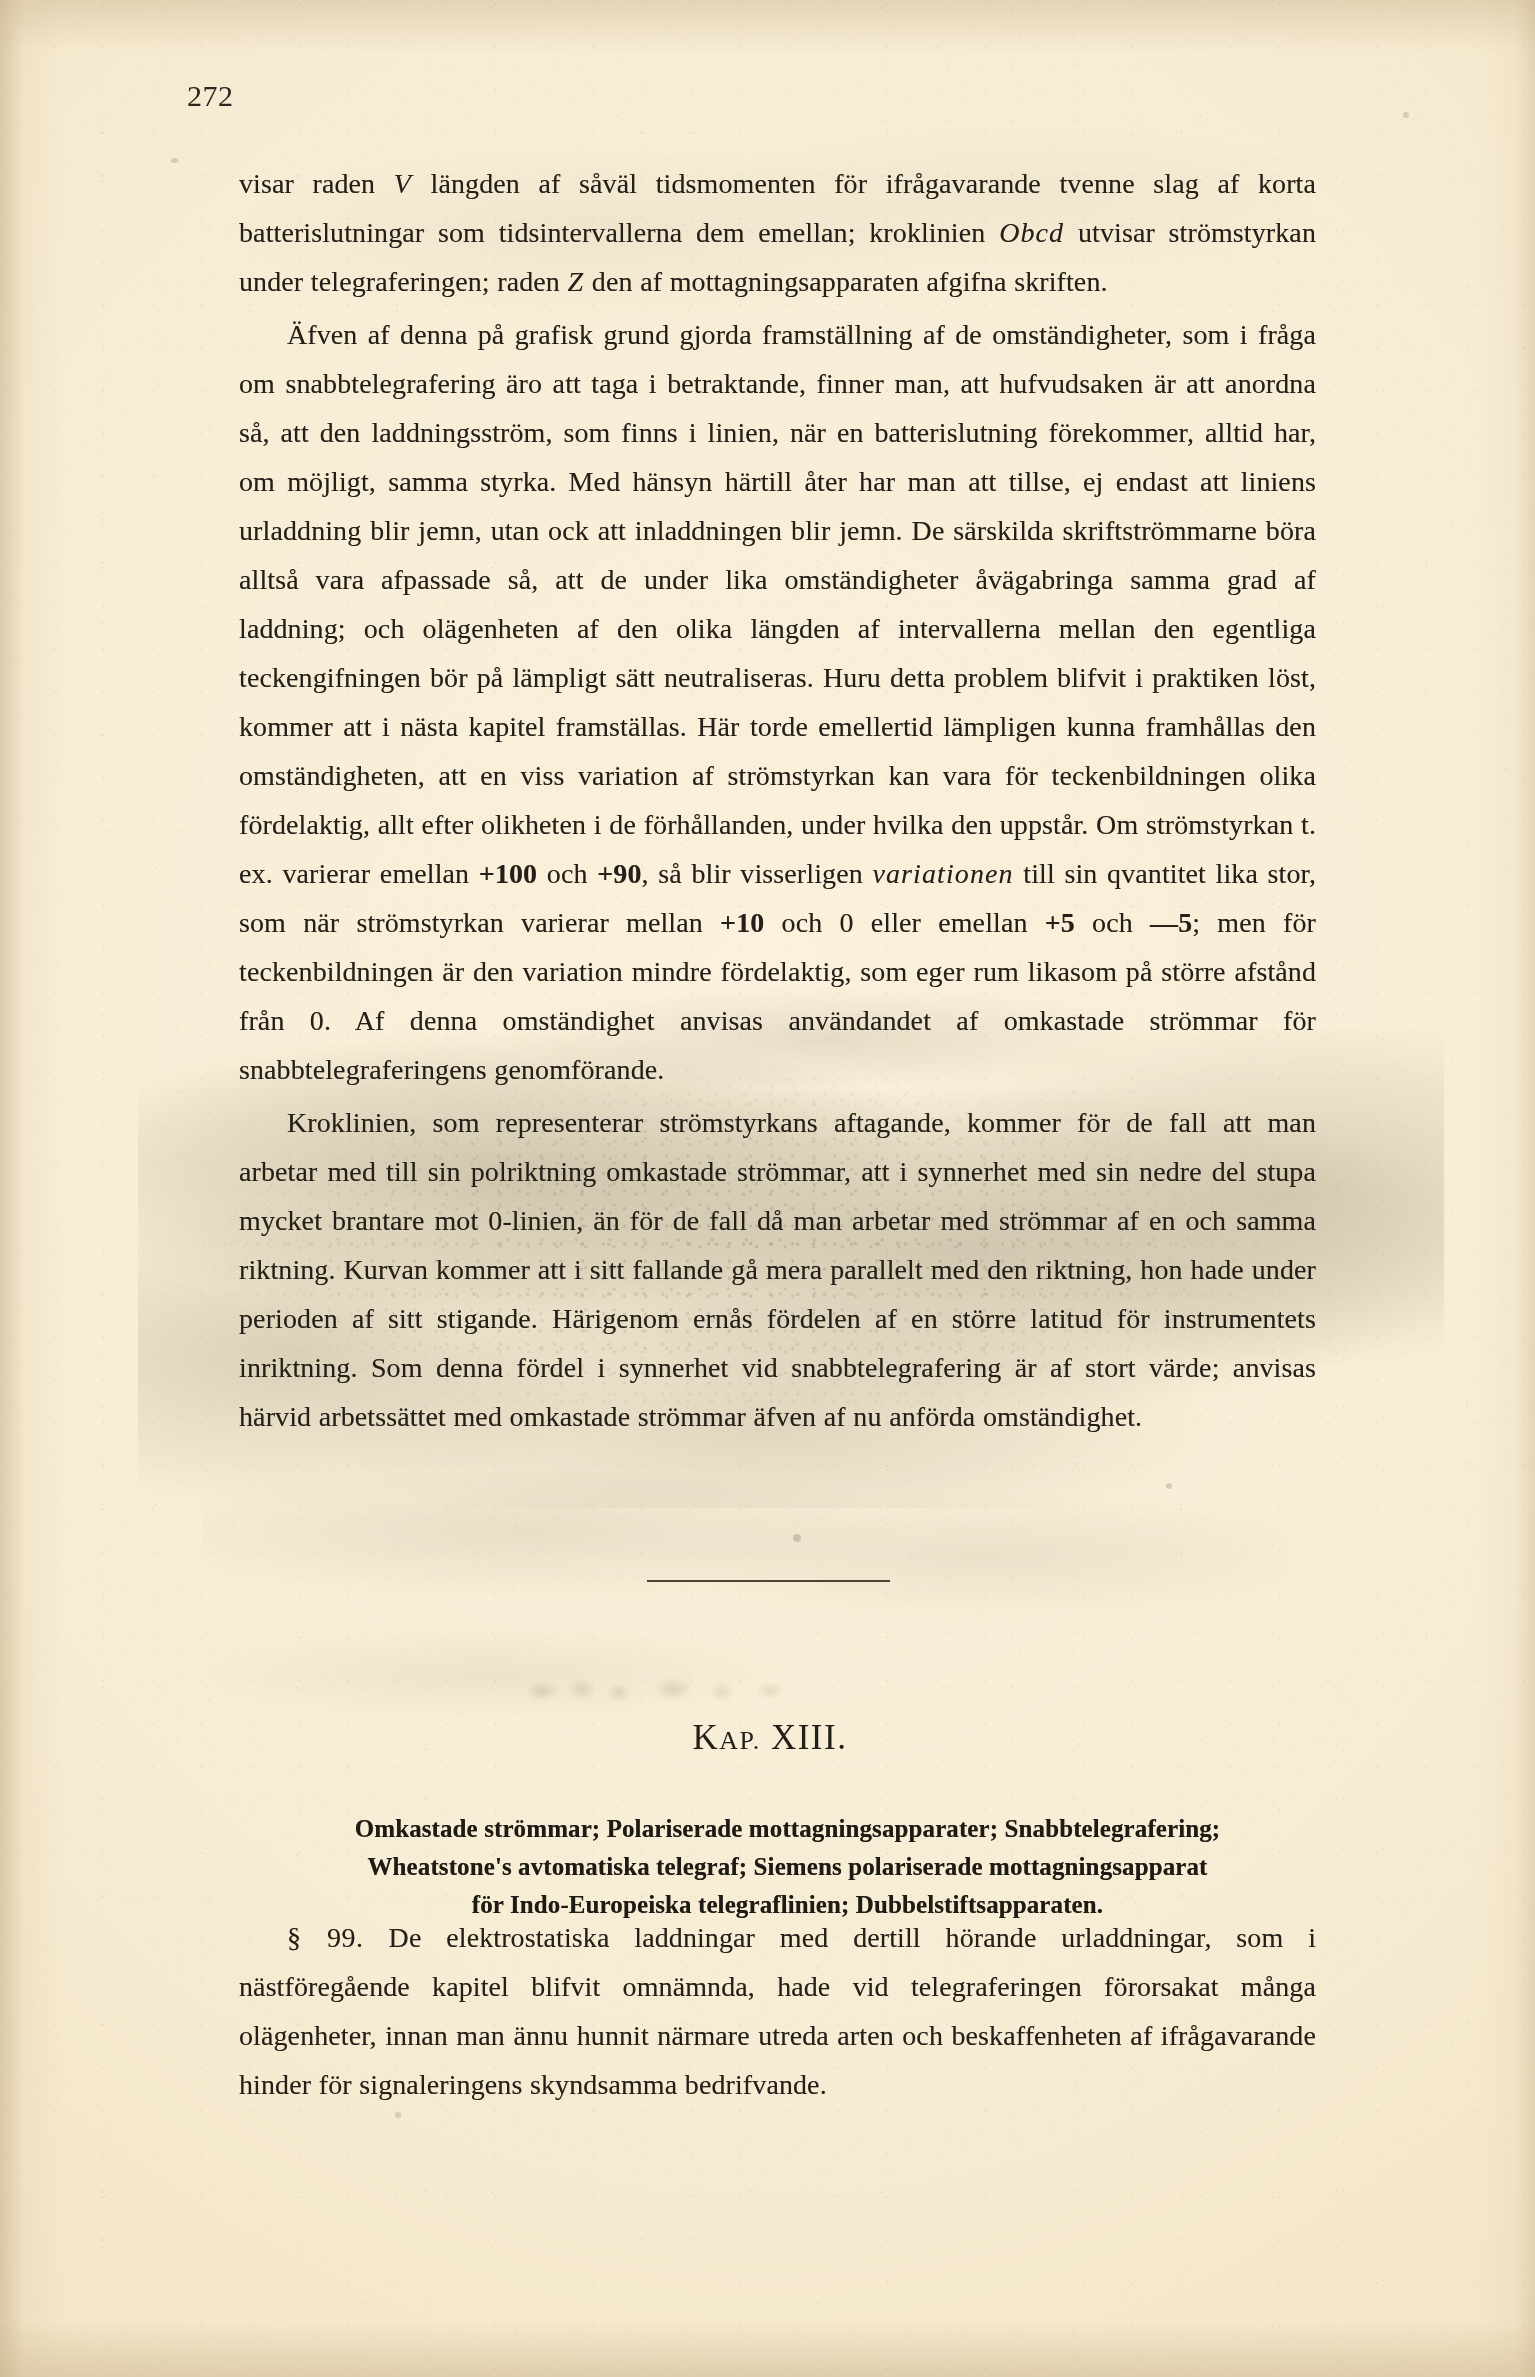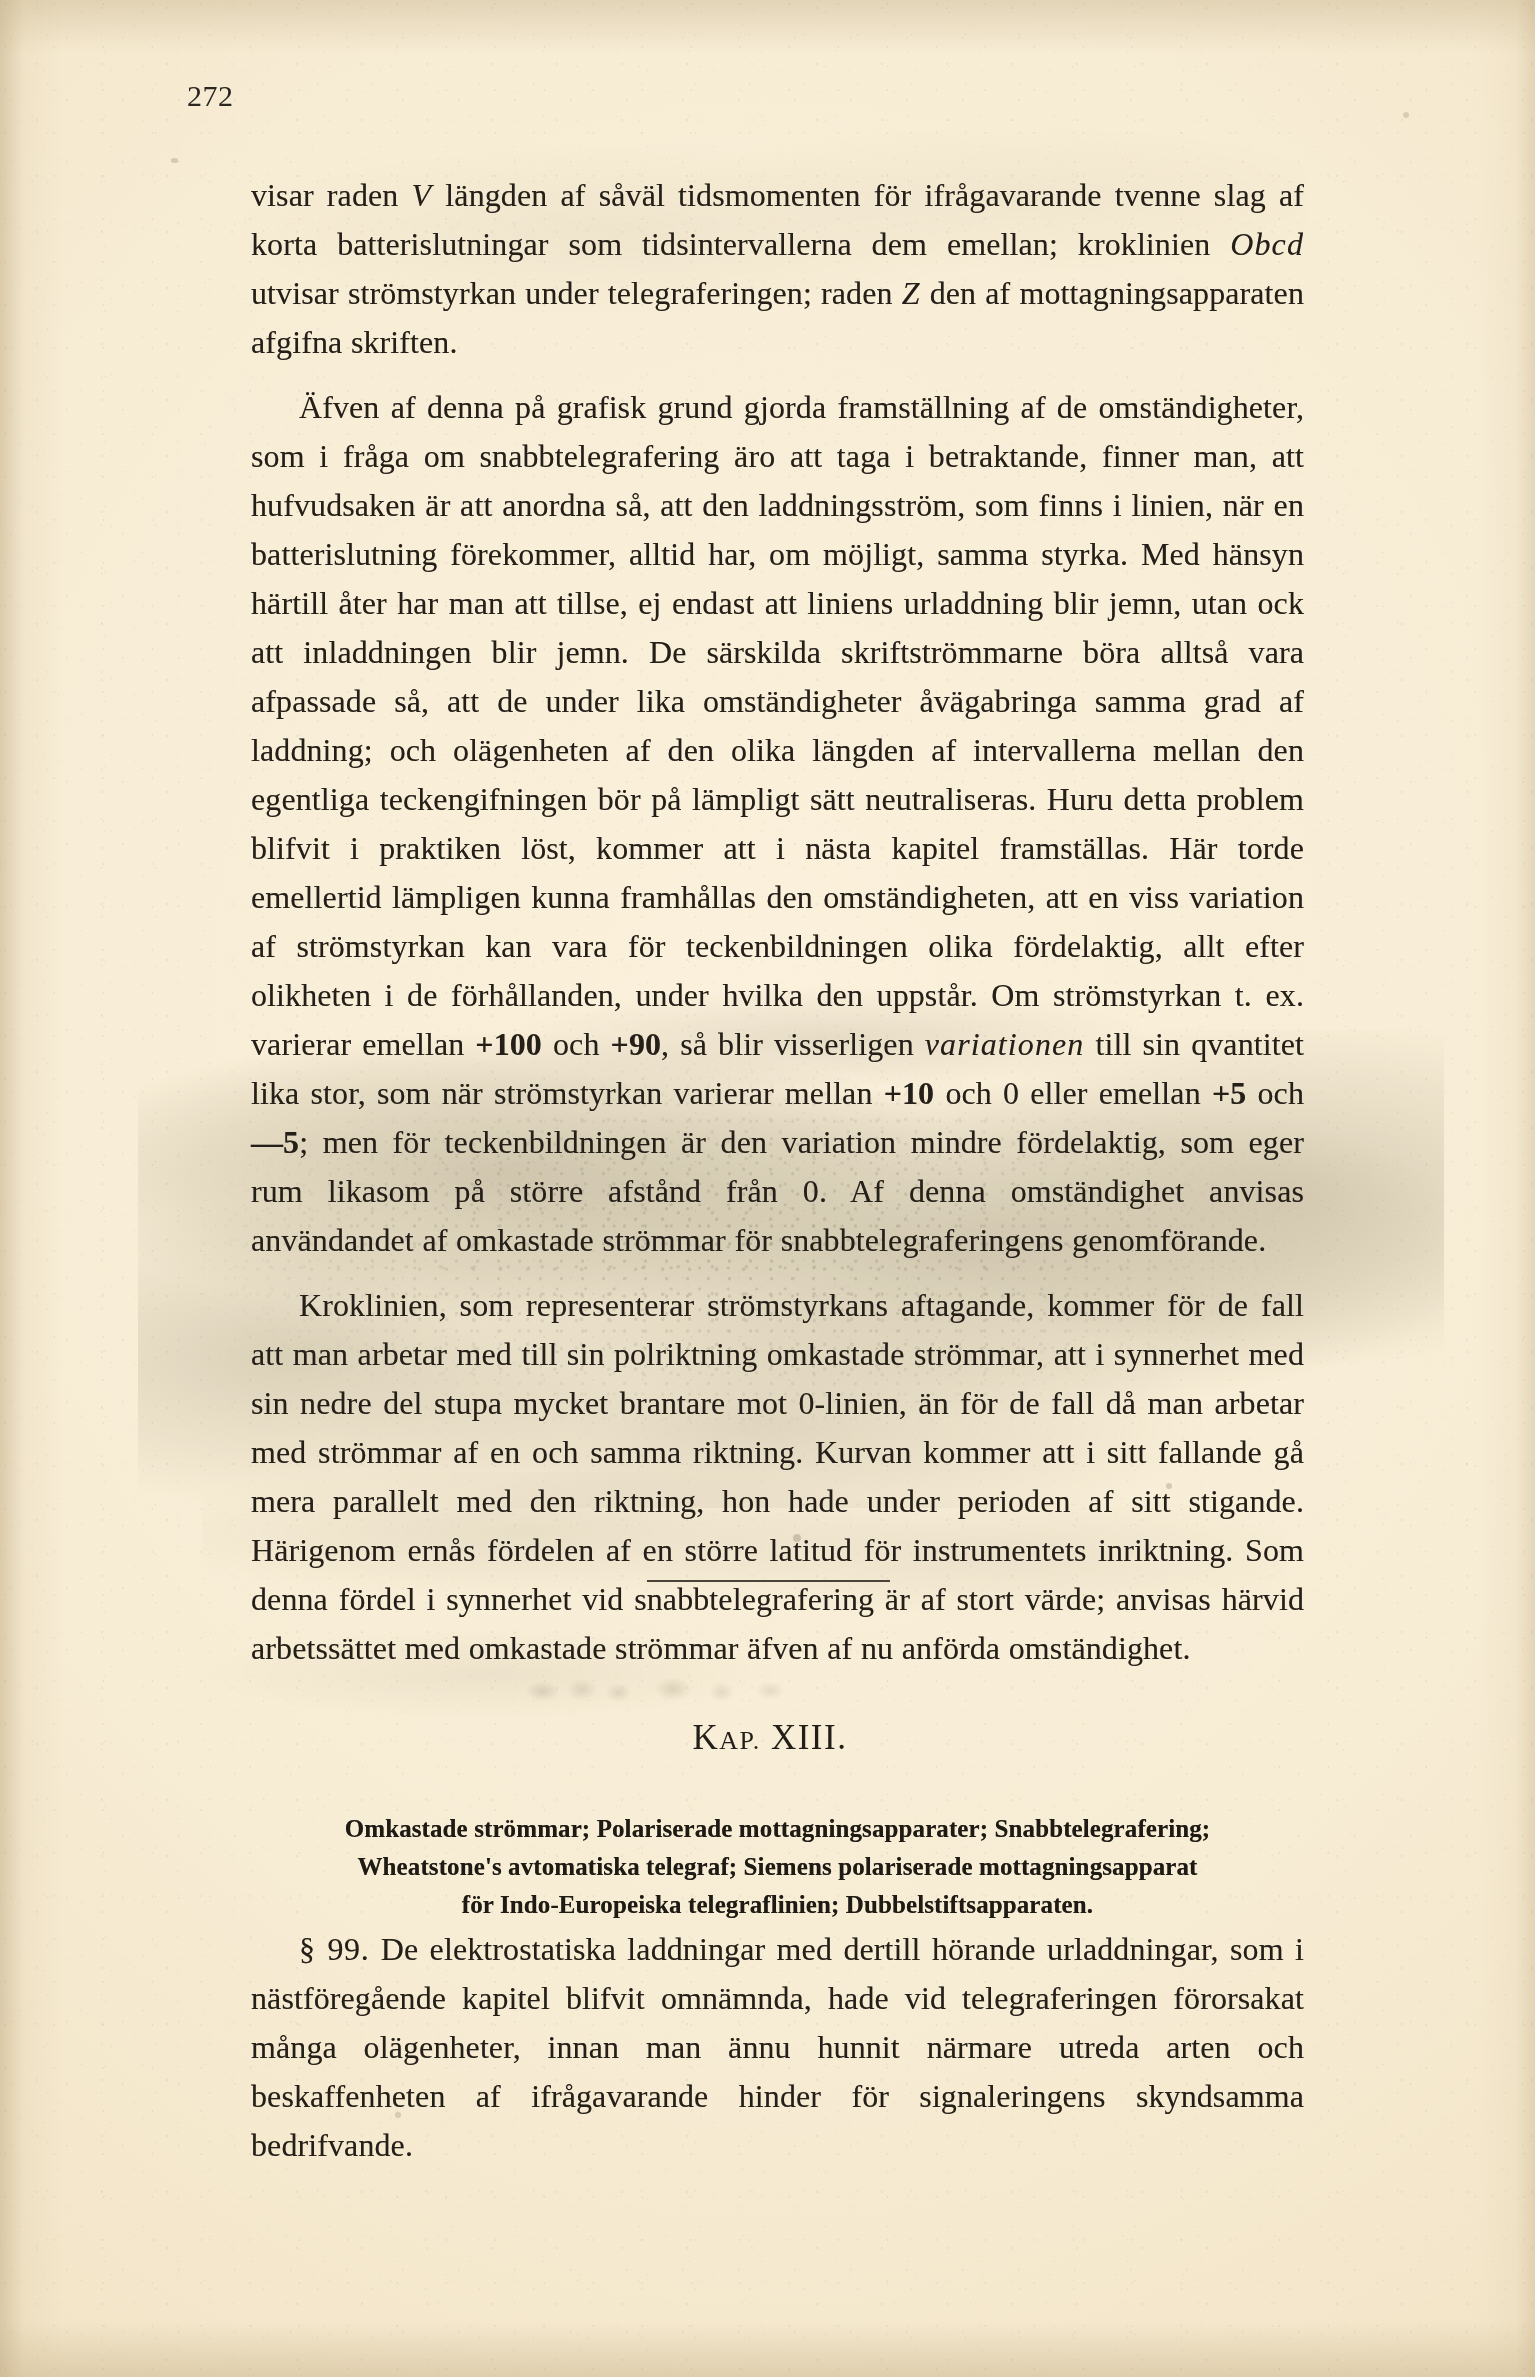--- a/index.html
+++ b/index.html
@@ -125,24 +125,24 @@
   }
 
   .textblock {
     position: absolute;
     left: 235px;
     top: 155px;
     width: 1085px;
   }
 
   p.body {
-    margin: 16px;
+    margin: 4px;
     text-align: justify;
     text-align-last: left;
-    font-size: 32px;
+    font-size: 28px;
     line-height: 49px;
     letter-spacing: 0.1px;
     word-spacing: 0.5px;
     color: #241f18;
     text-shadow: 0 0 0.6px rgba(60,52,38,.45);
   }
   p.indent { text-indent: 48px; }
   p.cont   { text-indent: 0; }
 
   i.it { font-style: italic; letter-spacing: 1.1px; }
@@ -170,21 +170,21 @@
     text-align: center;
     font-size: 35px;
     letter-spacing: 1.5px;
     color: #221e18;
   }
   .kaphead .smallcaps-lead { font-size: 35px; }
   .kaphead .smallcaps-rest { font-size: 26px; }
 
   .subhead {
     position: absolute;
-    left: 235px;
+    left: 245px;
     top: 1810px;
     width: 1085px;
     text-align: center;
     font-weight: bold;
     font-size: 25px;
     line-height: 38px;
     letter-spacing: 0.1px;
     color: #1e1a14;
     text-shadow: 0 0 0.6px rgba(40,34,24,.6);
   }

